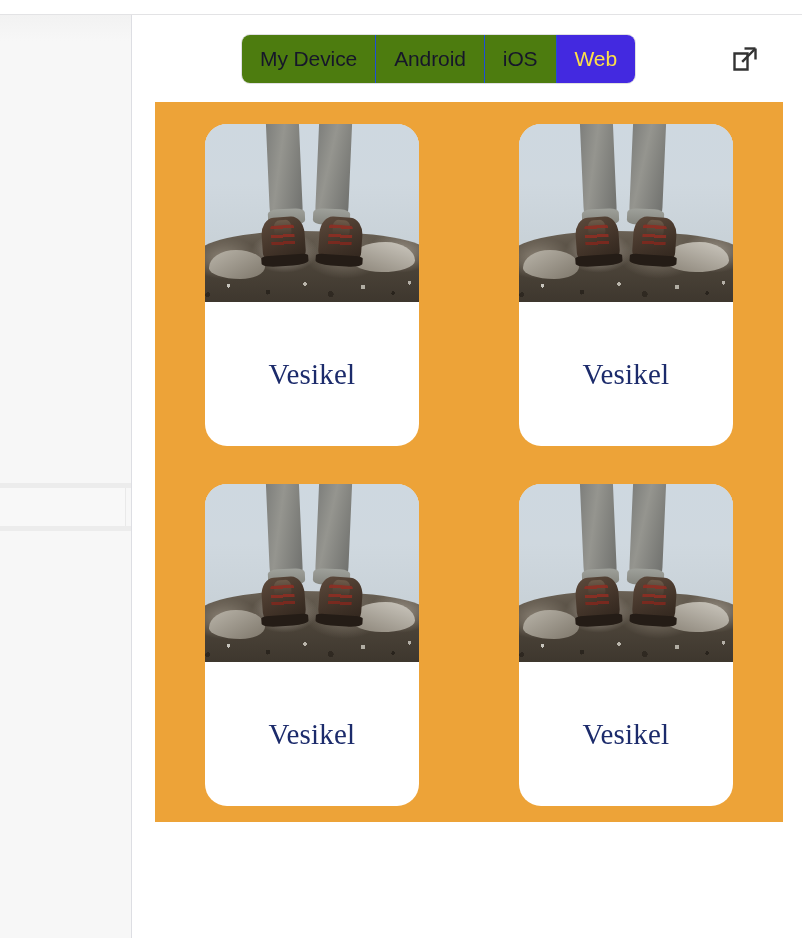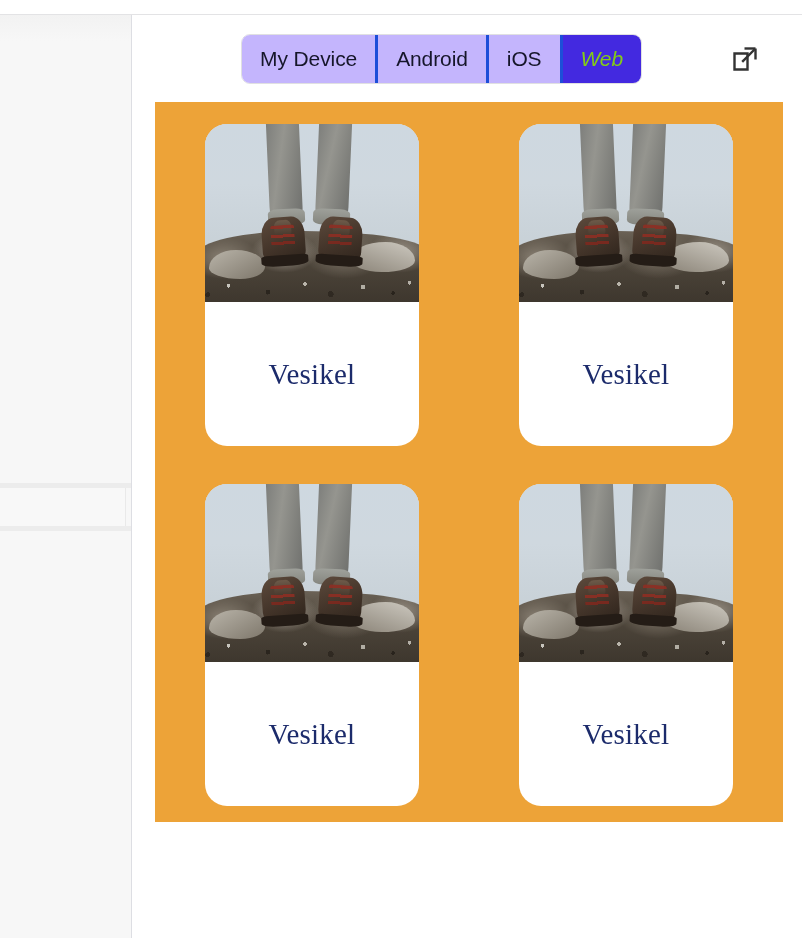--- a/index.html
+++ b/index.html
@@ -123,32 +123,31 @@
     box-sizing: border-box;
     overflow: hidden;
   }
   .segment {
     display: flex;
     align-items: center;
     justify-content: center;
     padding: 0 18px;
     font-size: 21px;
     color: #16162a;
-    background: #c4b5fd;
-    border-right: 3px solid #1d4ed8;
+    background: #4d7c0f;
+    border-right: 1px solid #1d4ed8;
     cursor: pointer;
     user-select: none;
     white-space: nowrap;
     letter-spacing: -0.1px;
   }
   .segment:last-child { border-right: none; }
   .segment.is-active {
     background: #4329e0;
-    color: #84cc16;
-    font-style: italic;
+    color: #fde047;
   }
 
   .external-link-btn {
     position: absolute;
     left: 592px;
     top: 27px;
     width: 40px;
     height: 36px;
     display: flex;
     align-items: center;

